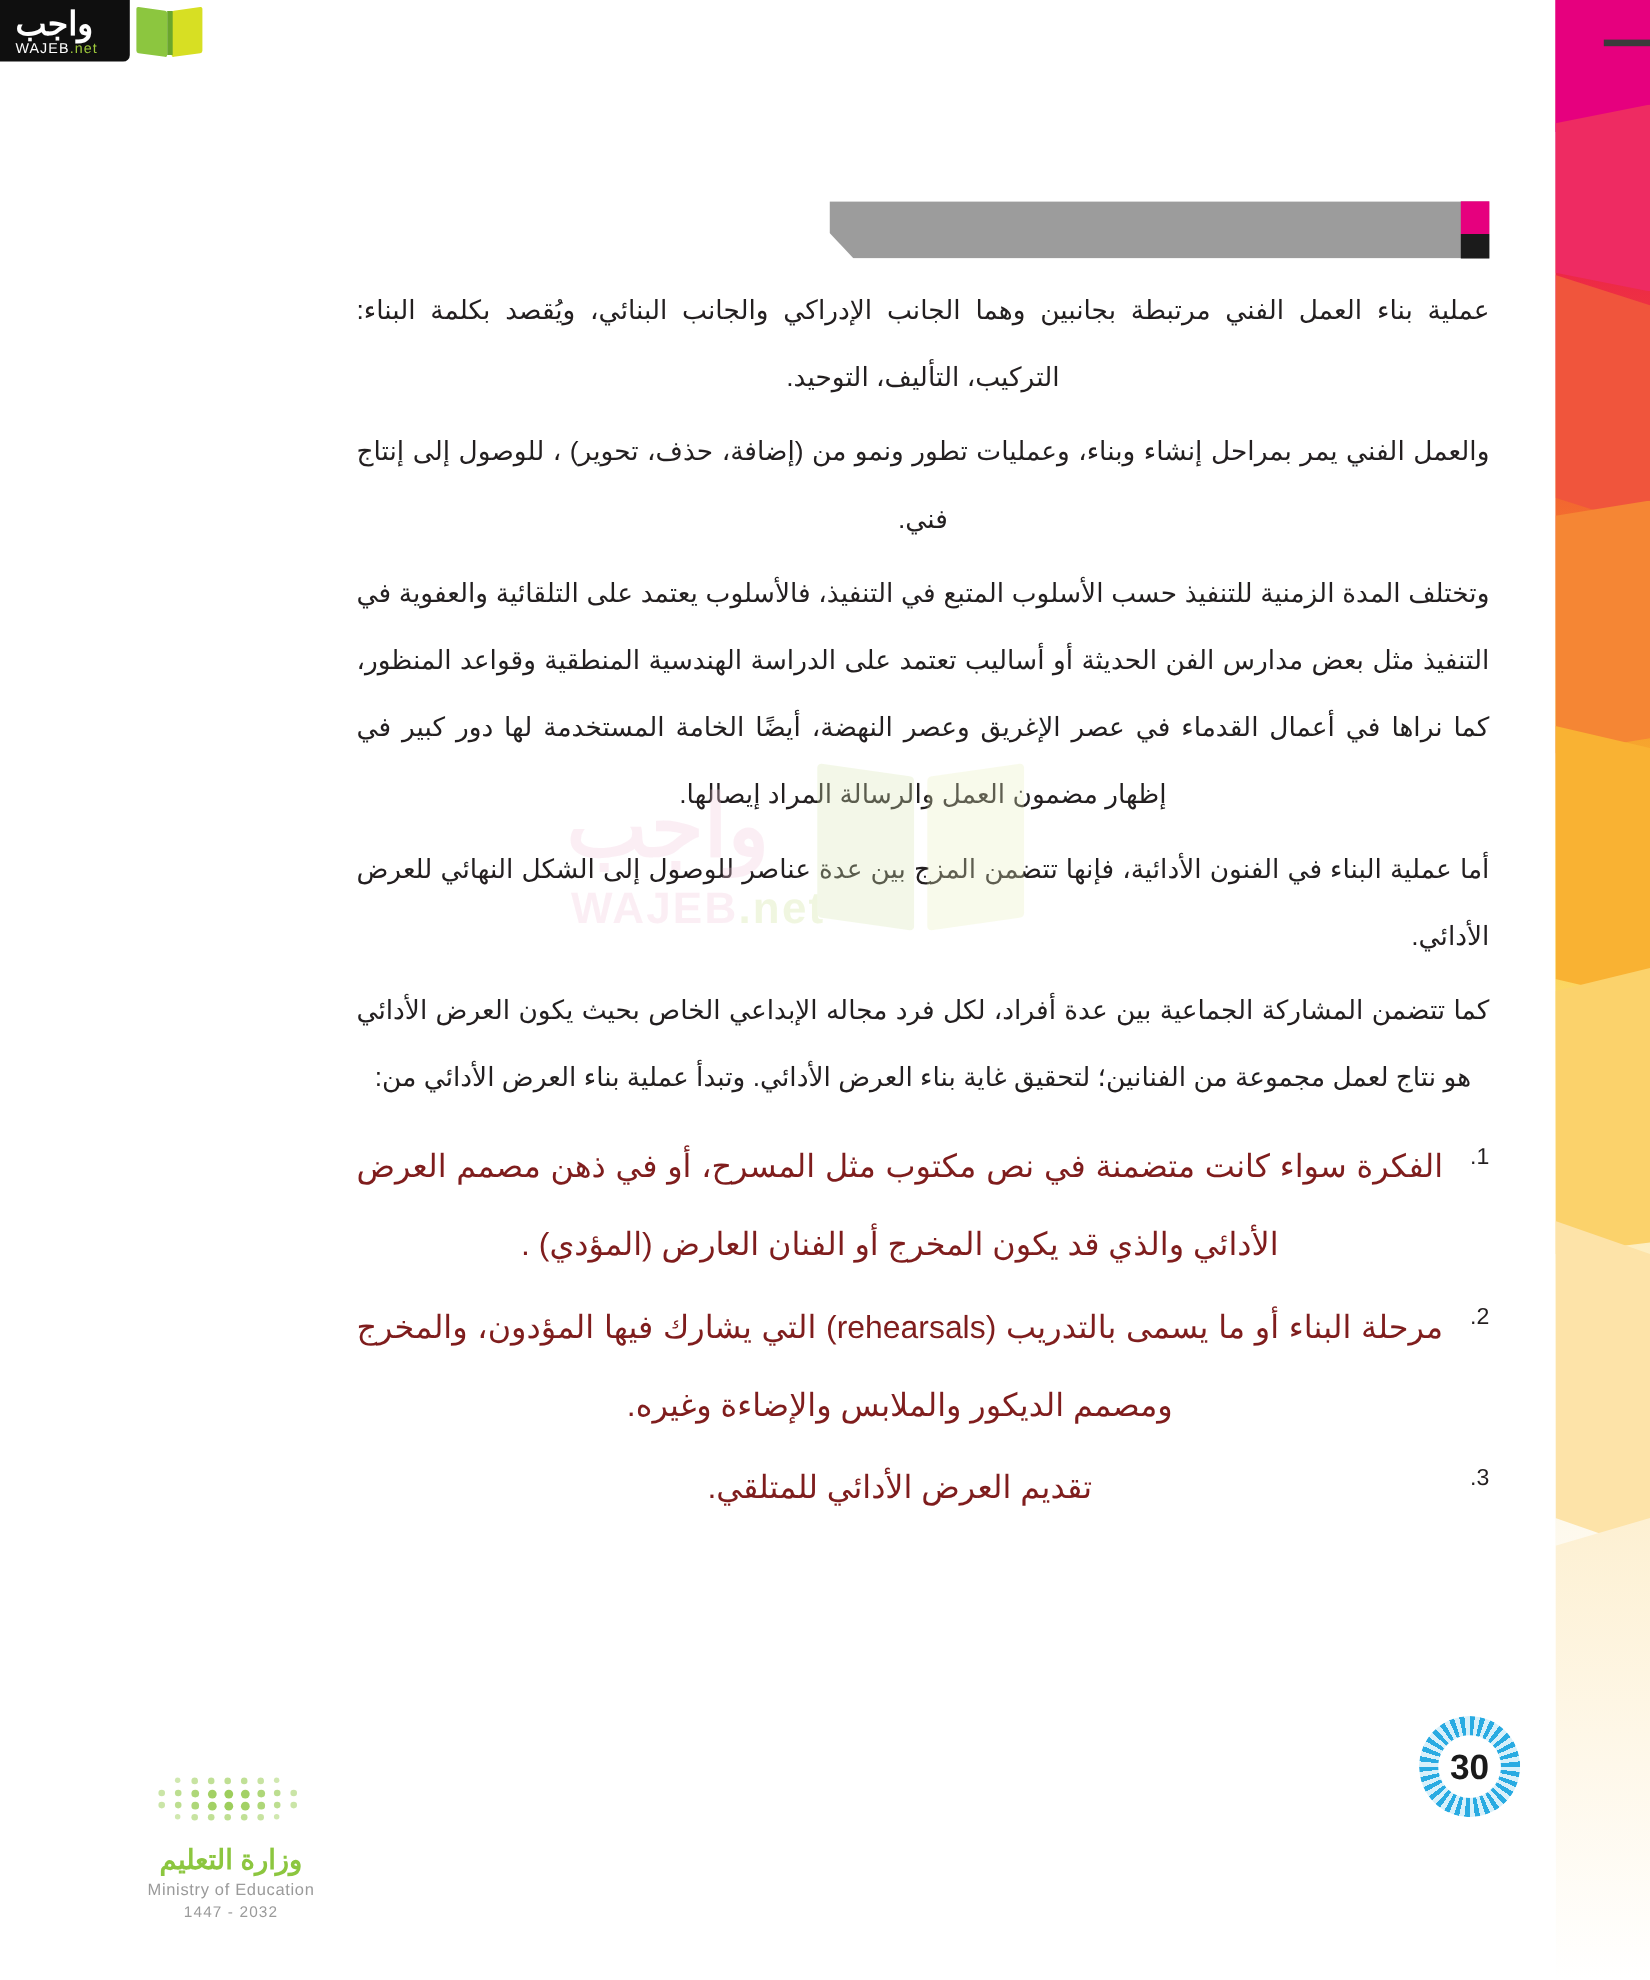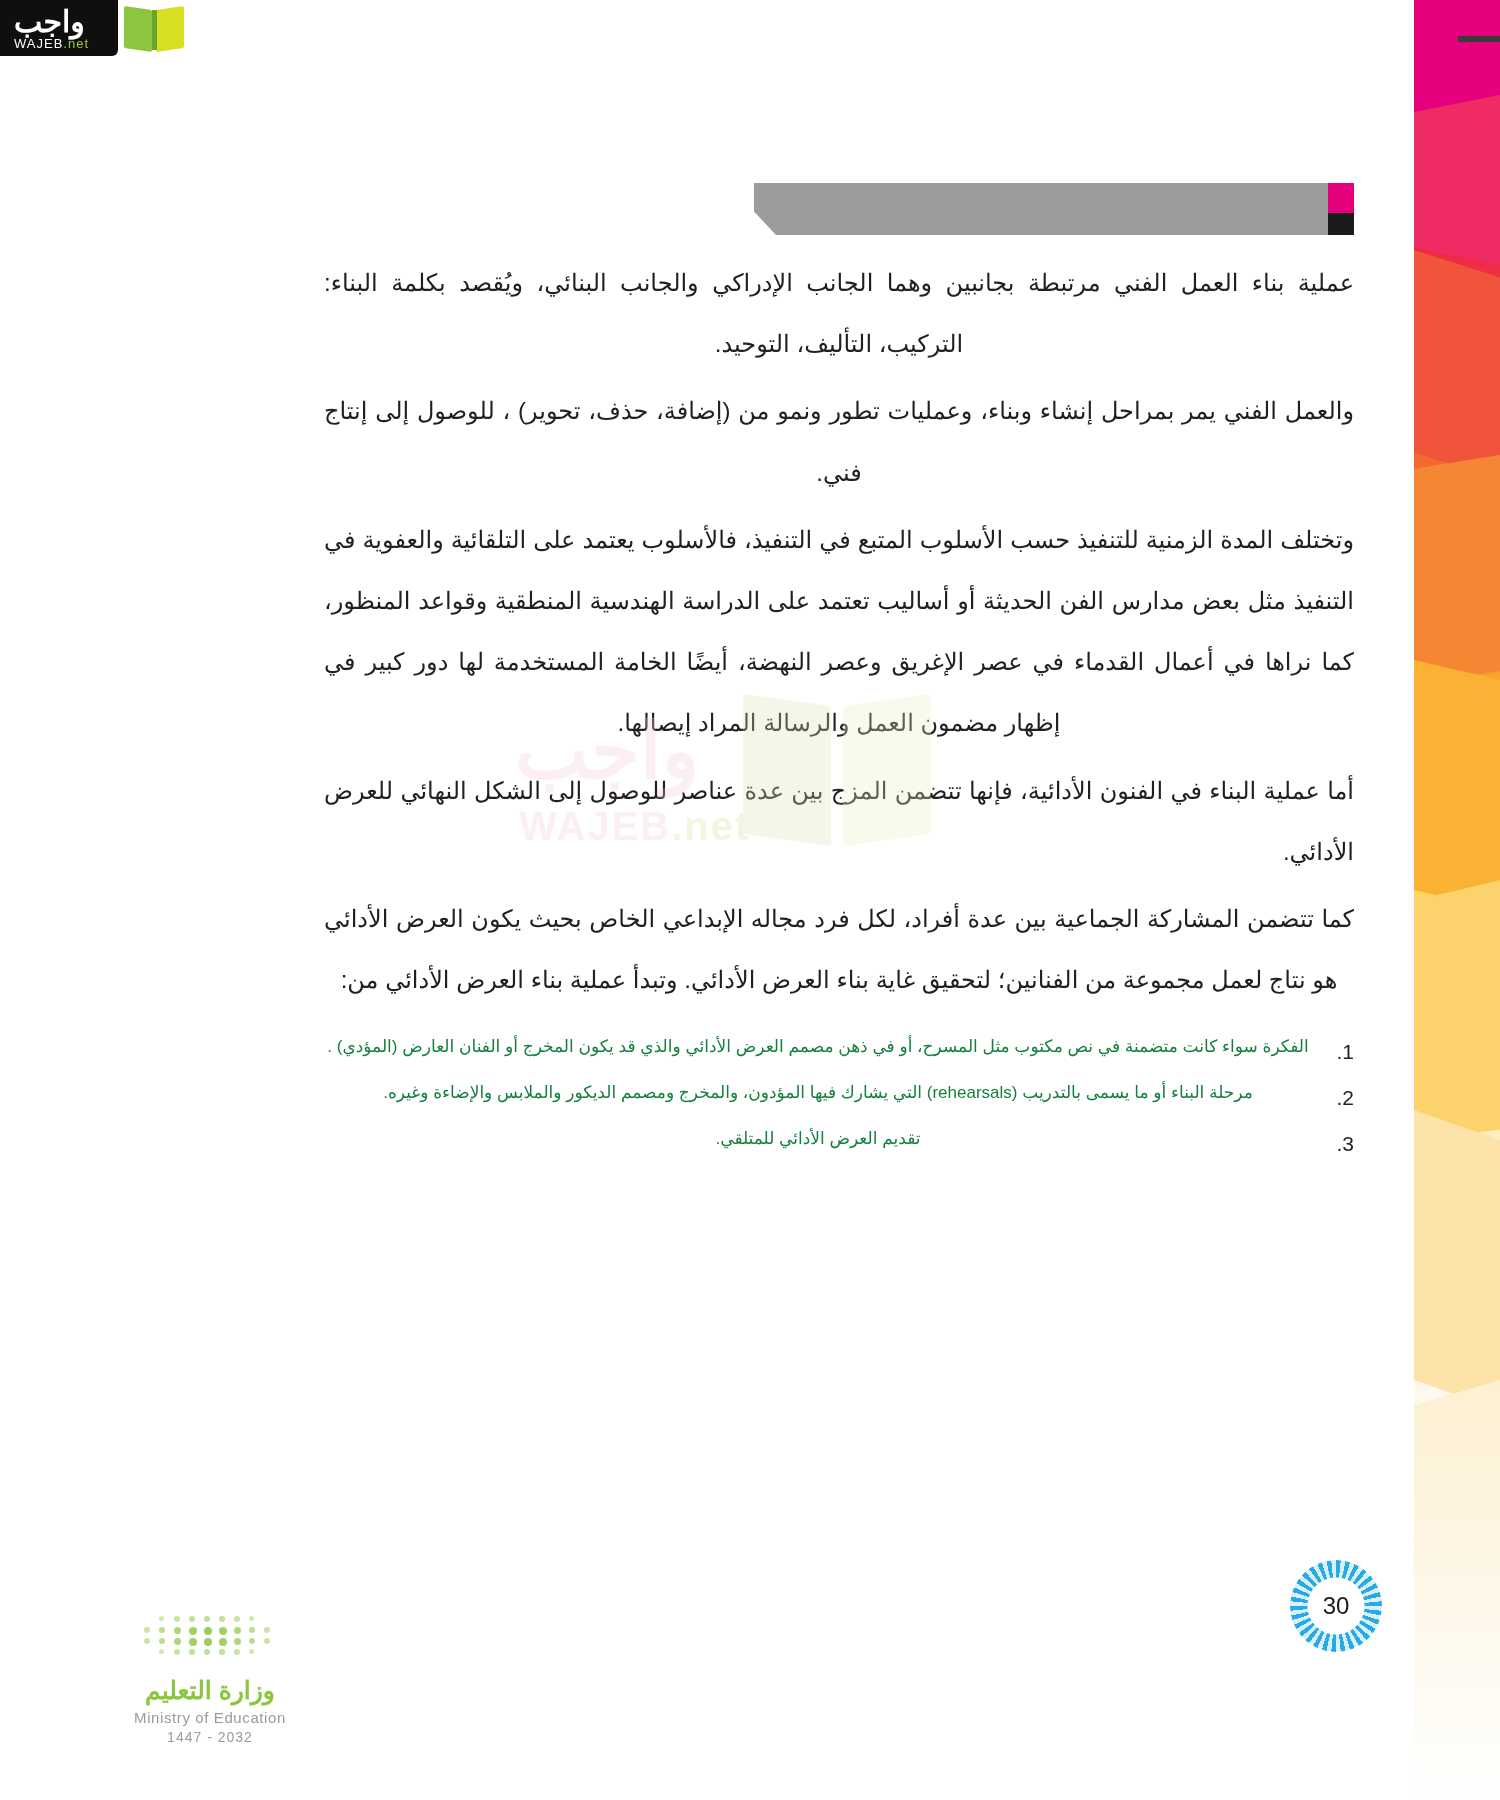--- a/index.html
+++ b/index.html
@@ -229,23 +229,23 @@
 
   ol.num-list {
     margin: 16px 0 0 0;
     padding: 0 34px 0 0;
     list-style: none;
     counter-reset: item;
   }
   ol.num-list > li {
     counter-increment: item;
     position: relative;
-    font-size: 17px;
+    font-size: 29px;
     line-height: 2.45;
-    color: #15803d;
+    color: #7f1d1d;
     margin-bottom: 4px;
     text-align: justify;
     text-align-last: center;
     padding-right: 8px;
   }
   ol.num-list > li::before {
     content: counter(item) ".";
     position: absolute;
     right: -34px;
     top: 0;
@@ -368,22 +368,22 @@
       repeating-conic-gradient(#29abe2 0deg 6deg, rgba(41,171,226,0.18) 6deg 12deg);
     -webkit-mask: radial-gradient(circle, transparent 0 28px, #000 29px 46px);
             mask: radial-gradient(circle, transparent 0 28px, #000 29px 46px);
   }
   .page-badge .num {
     position: absolute;
     inset: 0;
     display: flex;
     align-items: center;
     justify-content: center;
-    font-size: 24px;
-    font-weight: normal;
+    font-size: 32px;
+    font-weight: bold;
     color: #1a1a1a;
   }
 </style>
 </head>
 <body>
 
 <div class="edge-strip">
   <div class="shard s1"></div>
   <div class="shard s2"></div>
   <div class="shard s3"></div>

